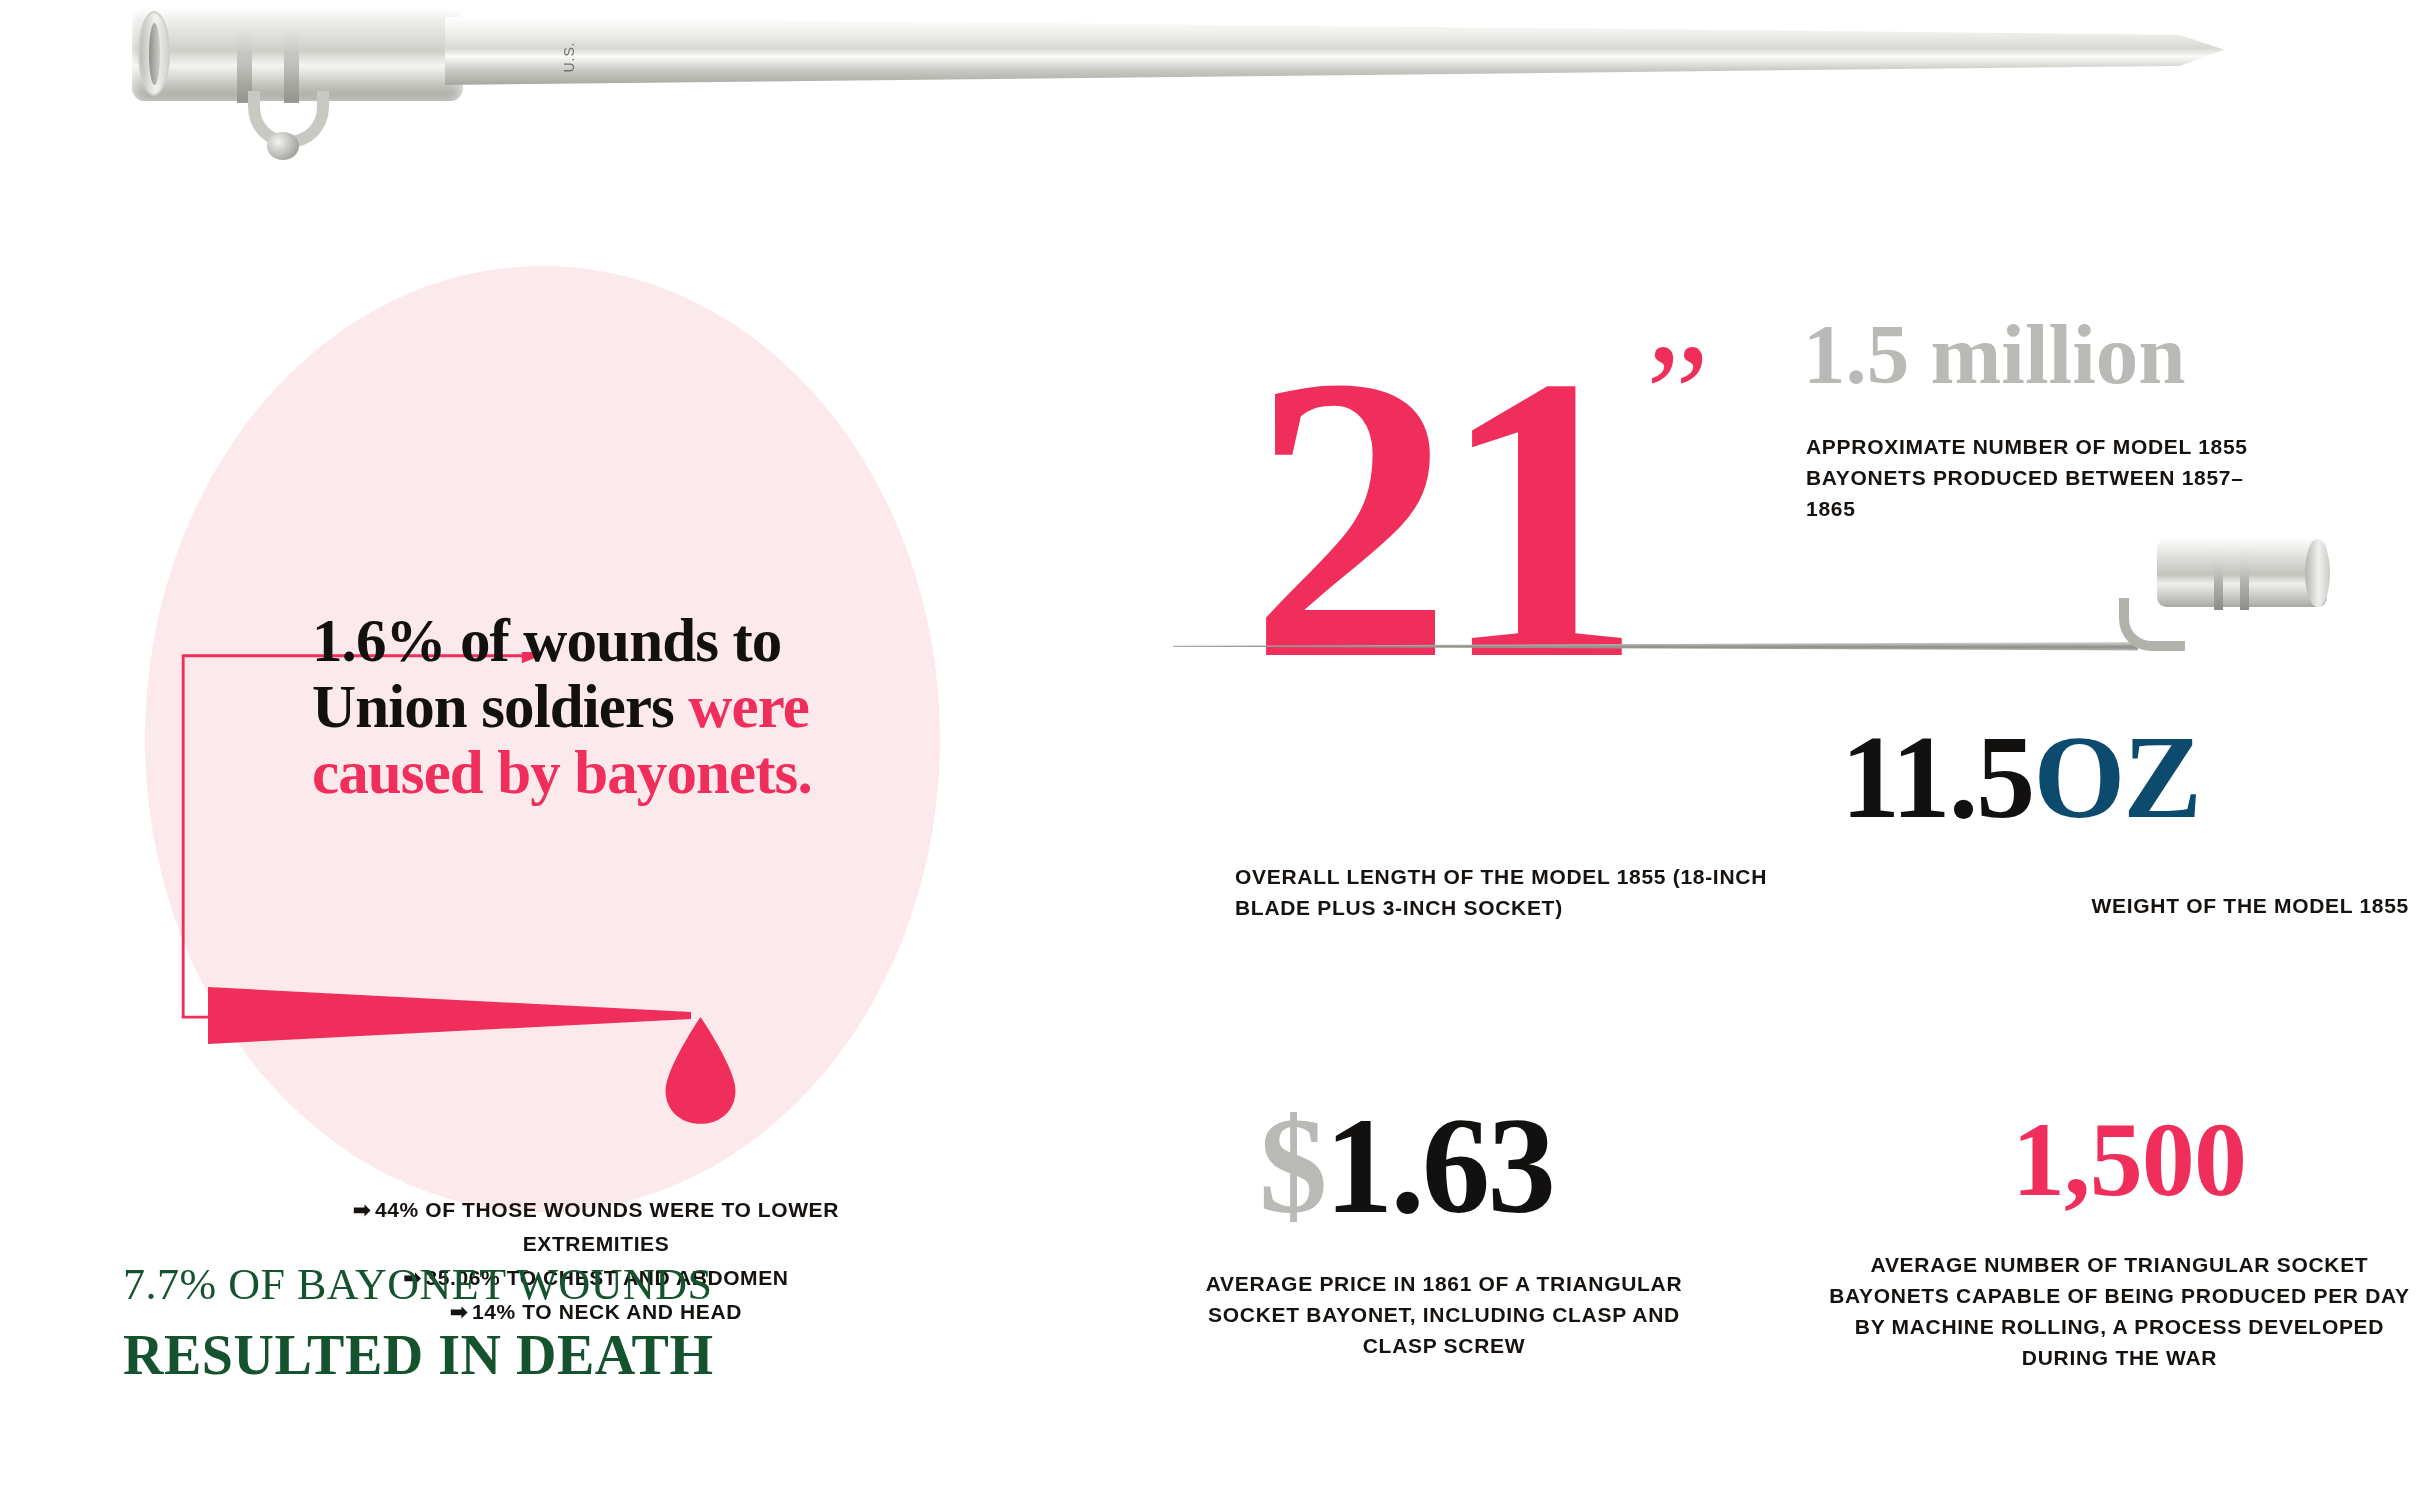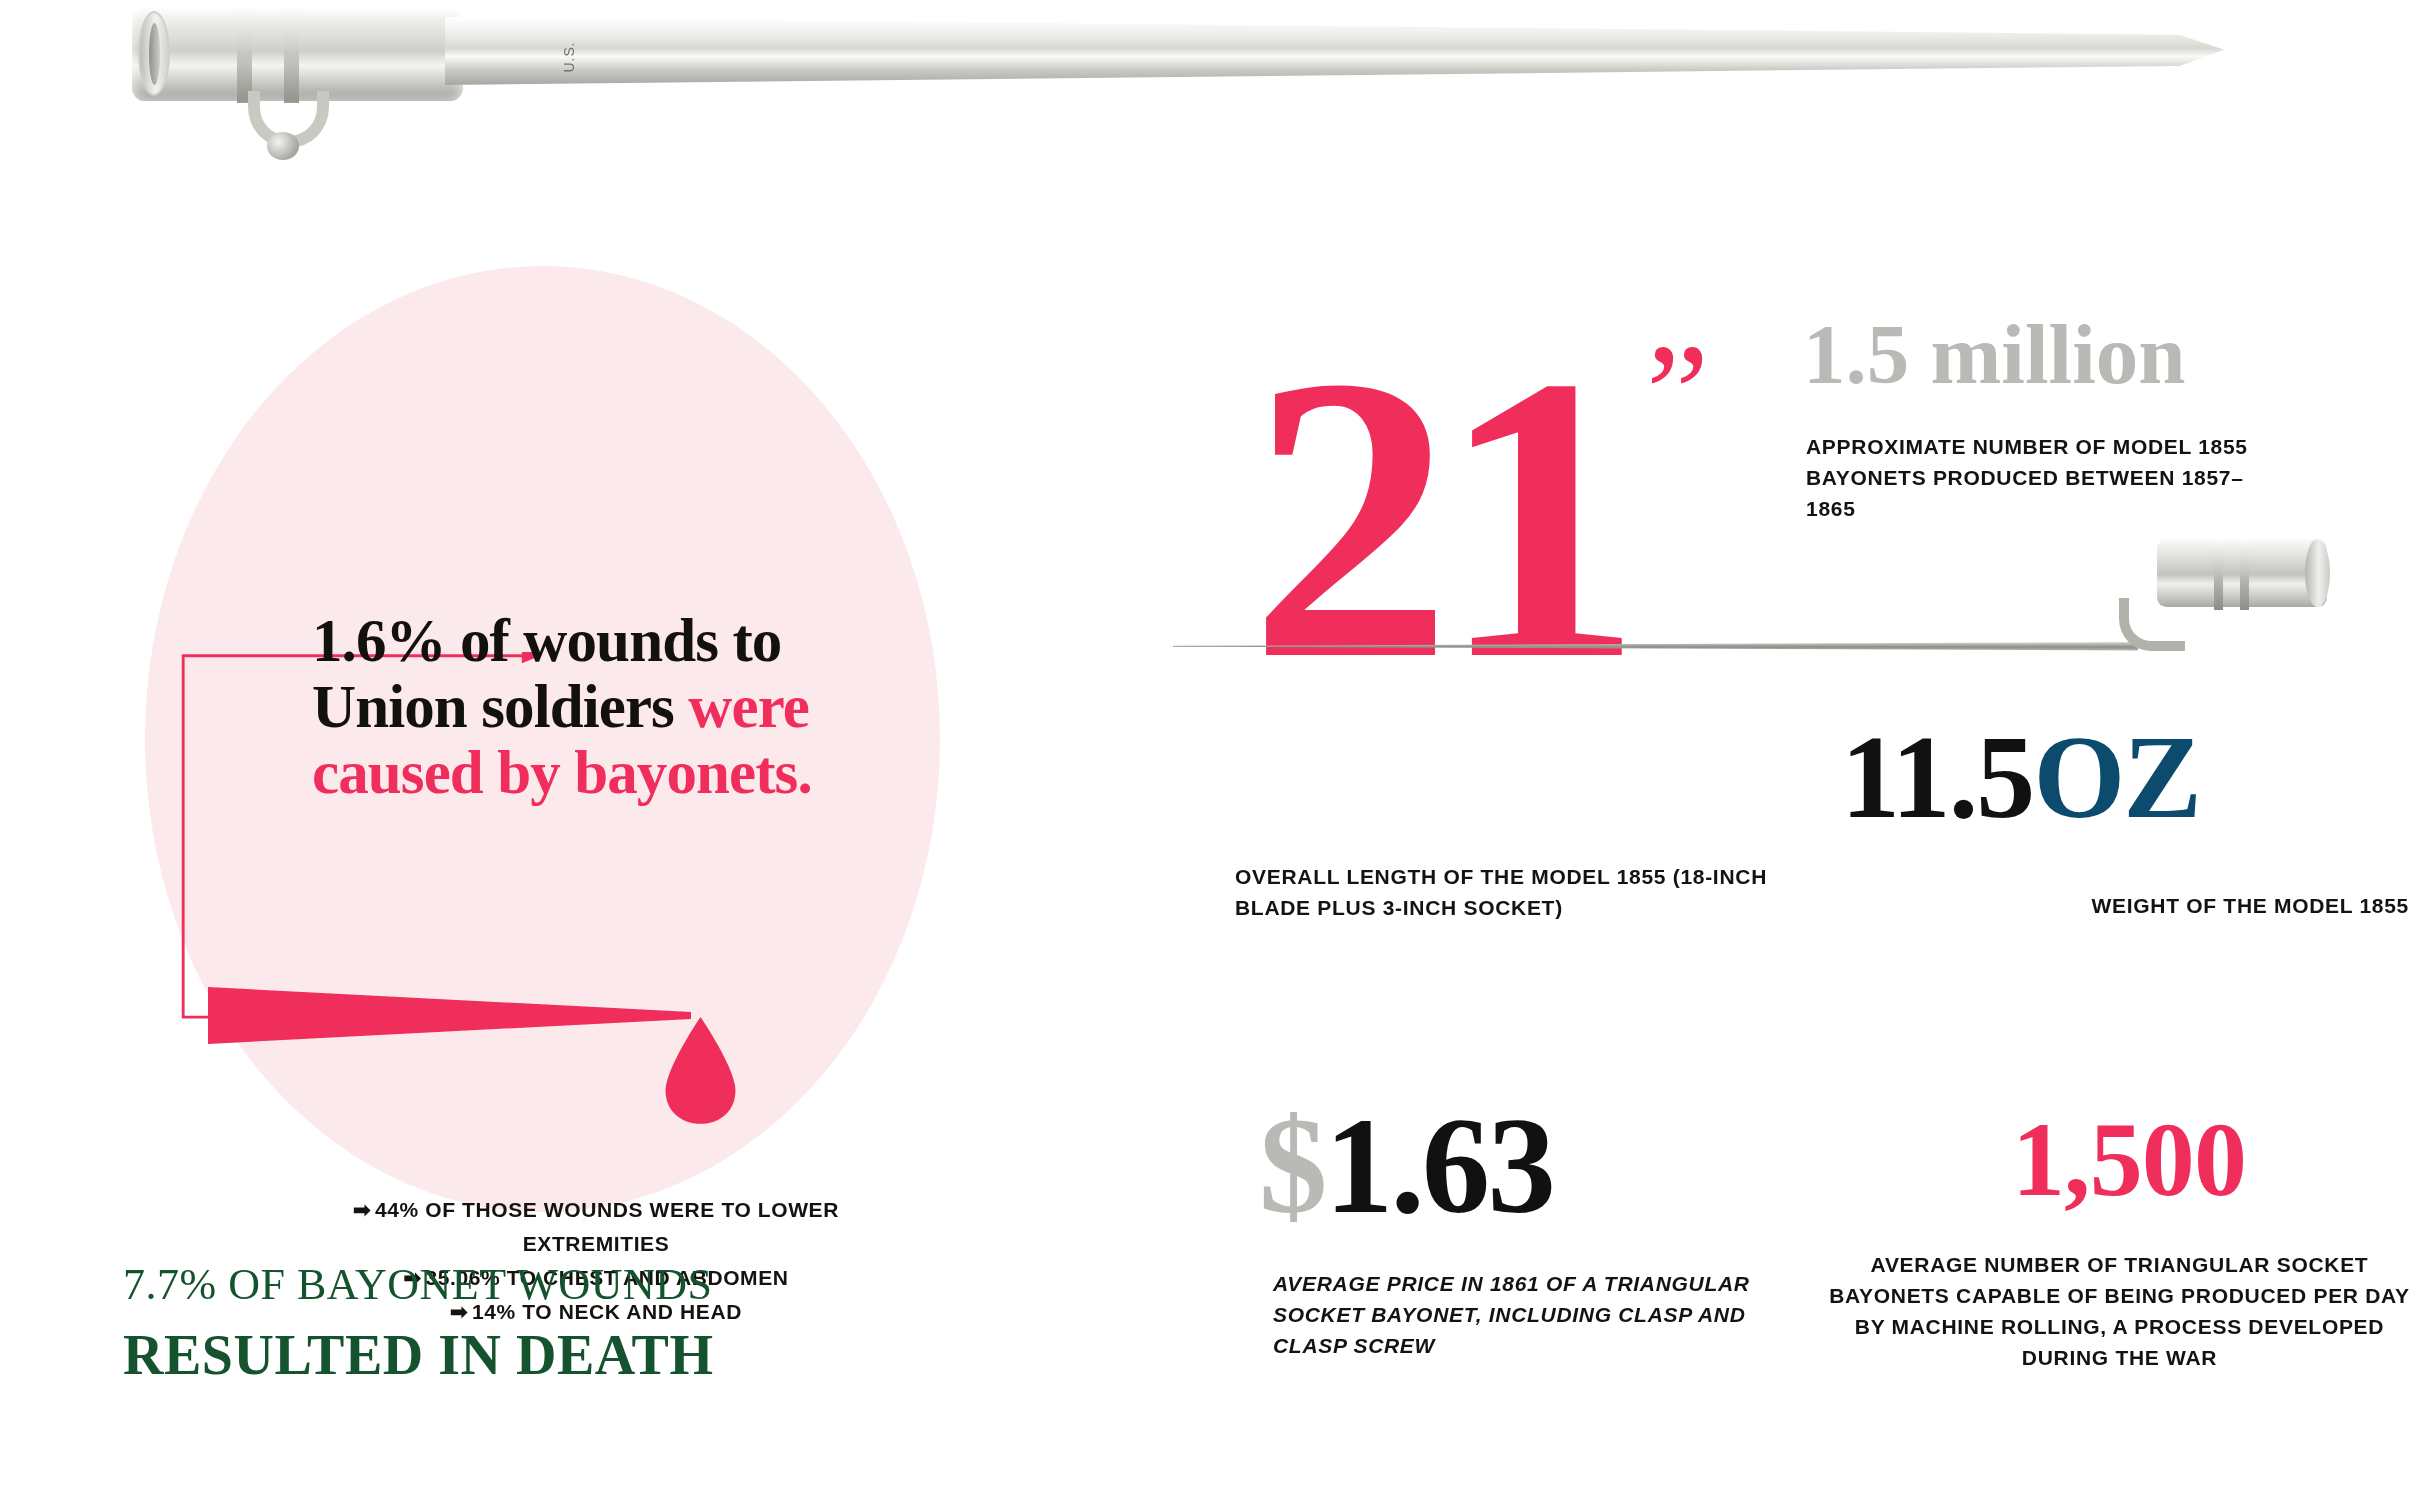--- a/index.html
+++ b/index.html
@@ -294,24 +294,23 @@
     font-weight: bold;
     font-size: 137px;
     line-height: 1;
     color: #13110f;
     letter-spacing: -2.8px;
     white-space: nowrap;
   }
   #blk-163 .line .grey { color: #b9b9b6; }
   #cap-163 {
     position: absolute;
-    left: 1273px; top: 1268px;
+    left: 1198px; top: 1268px;
     width: 492px;
-    text-align: left;
-    font-style: italic;
+    text-align: center;
   }
 
   
   #blk-1500 {
     position: absolute;
     left: 1845px; top: 1107px;
     width: 568px;
     text-align: center;
   }
   #blk-1500 .line {

